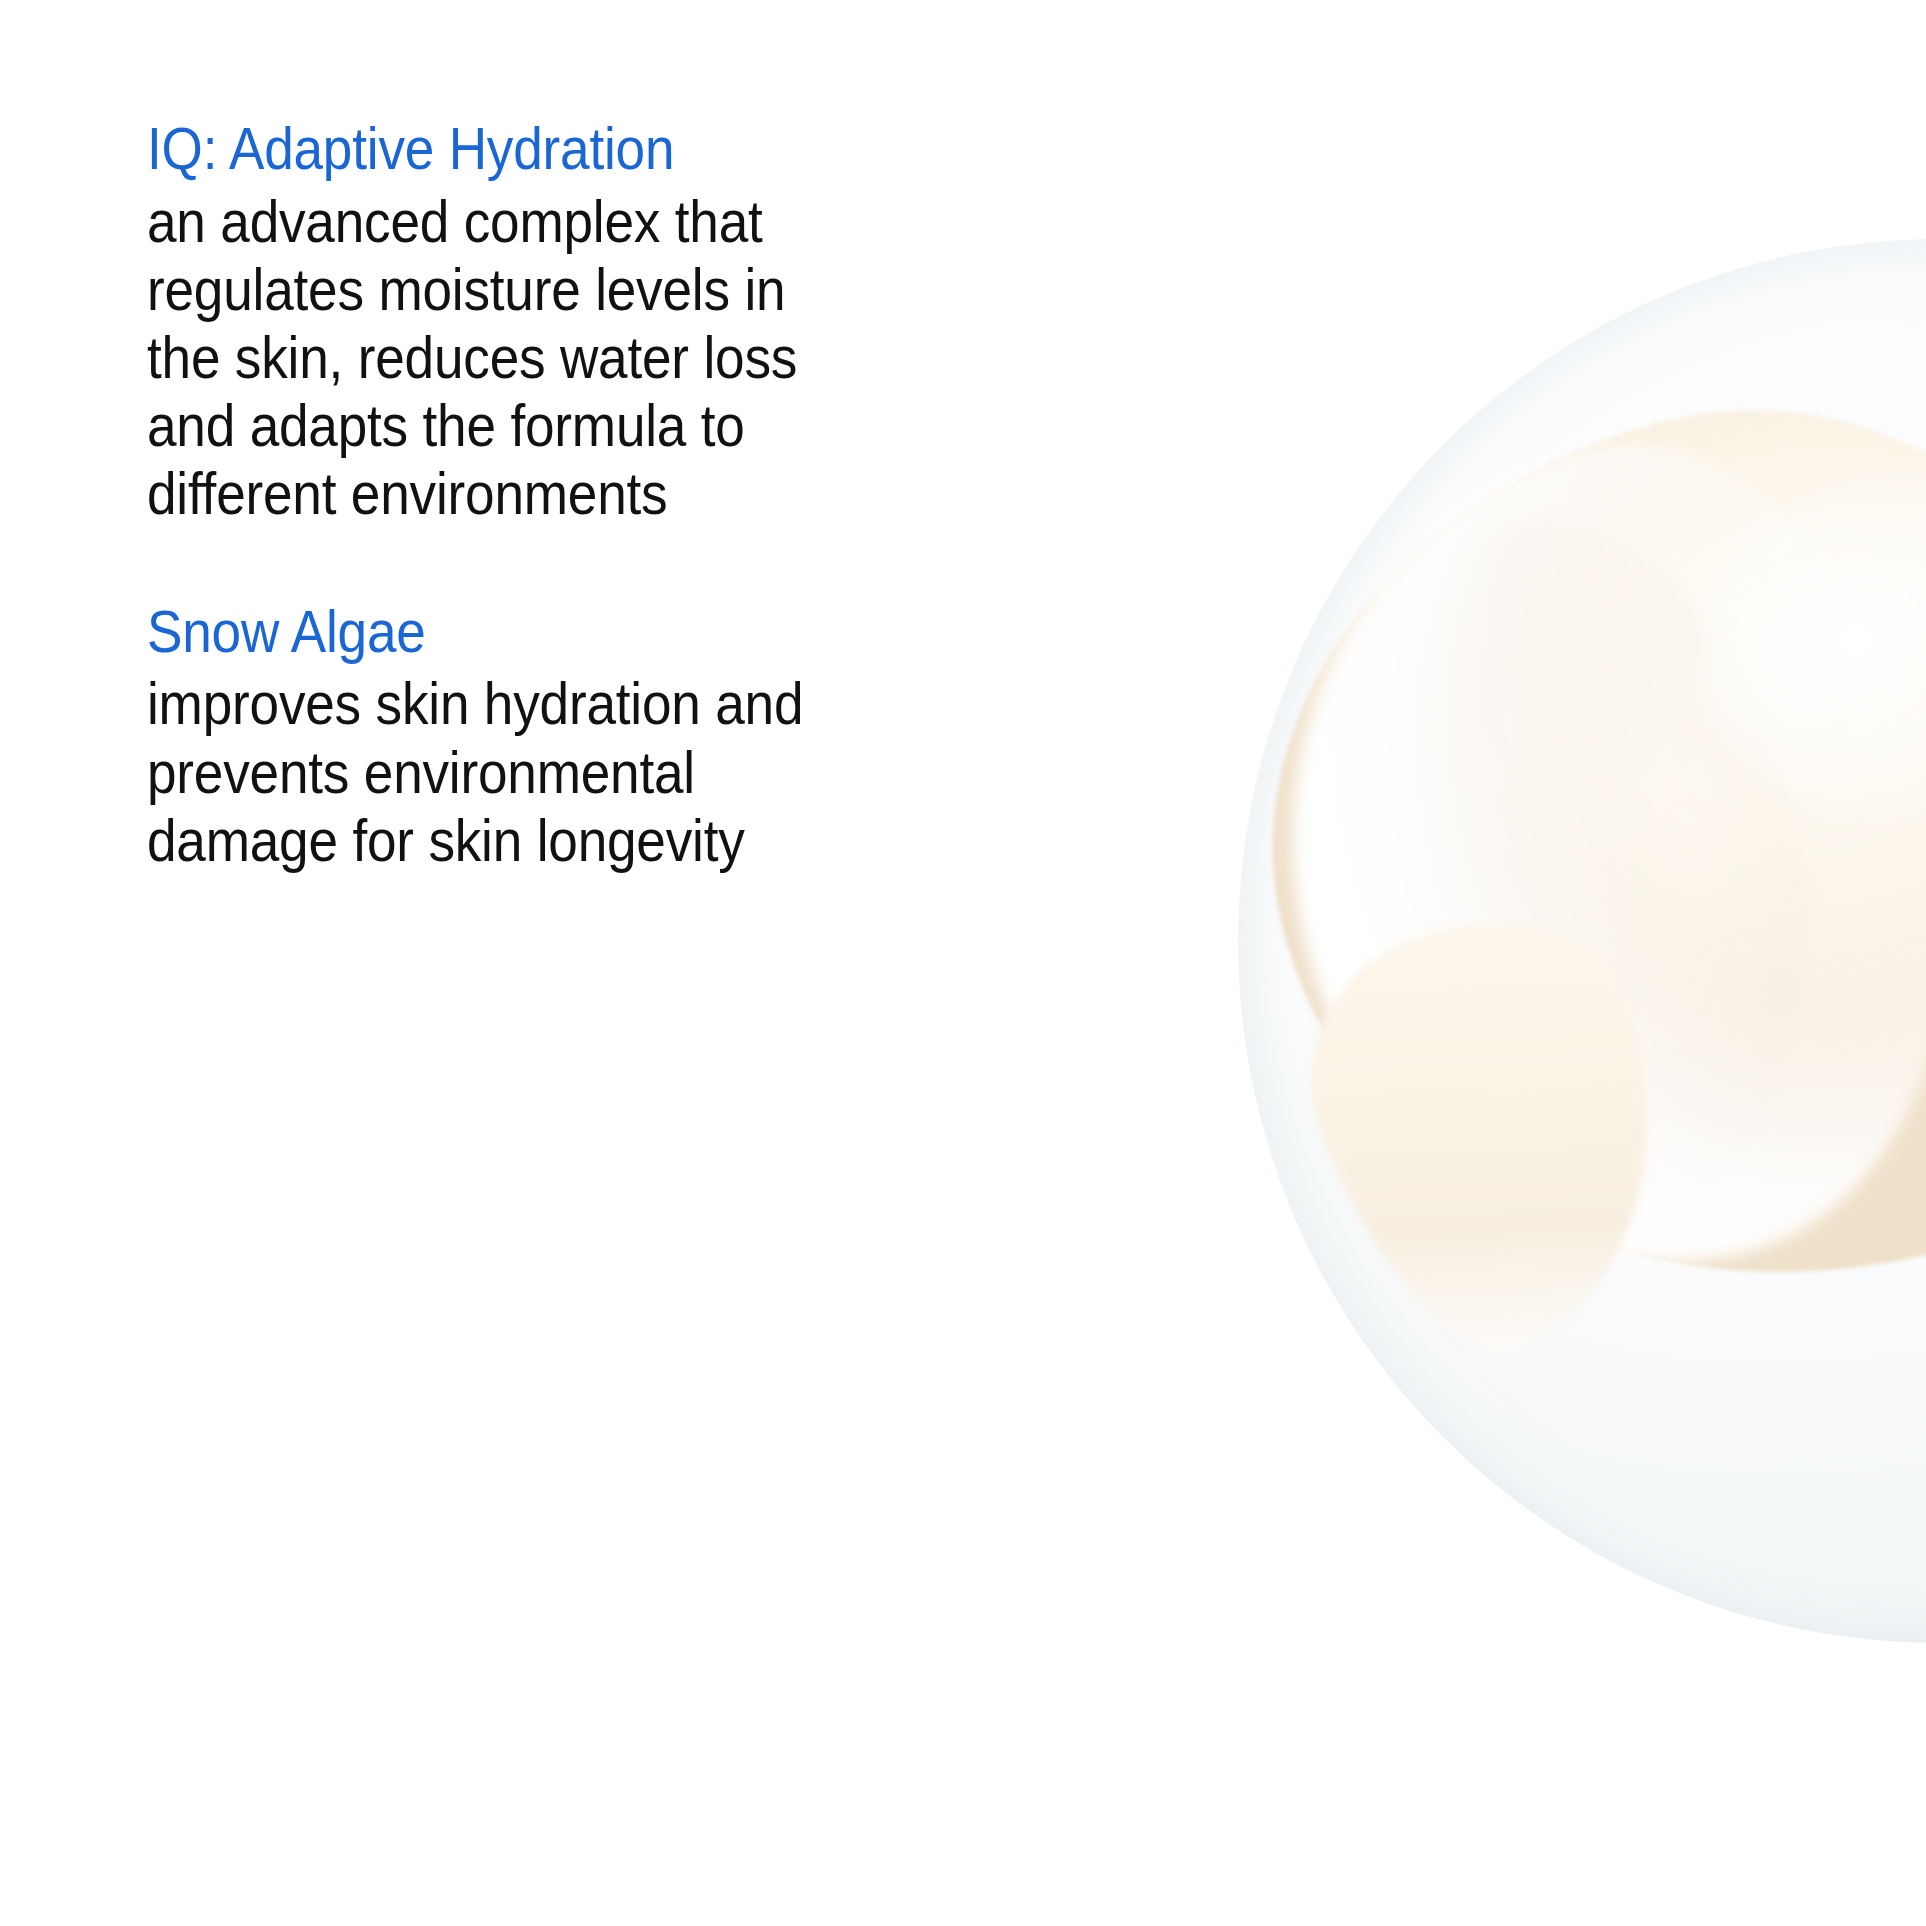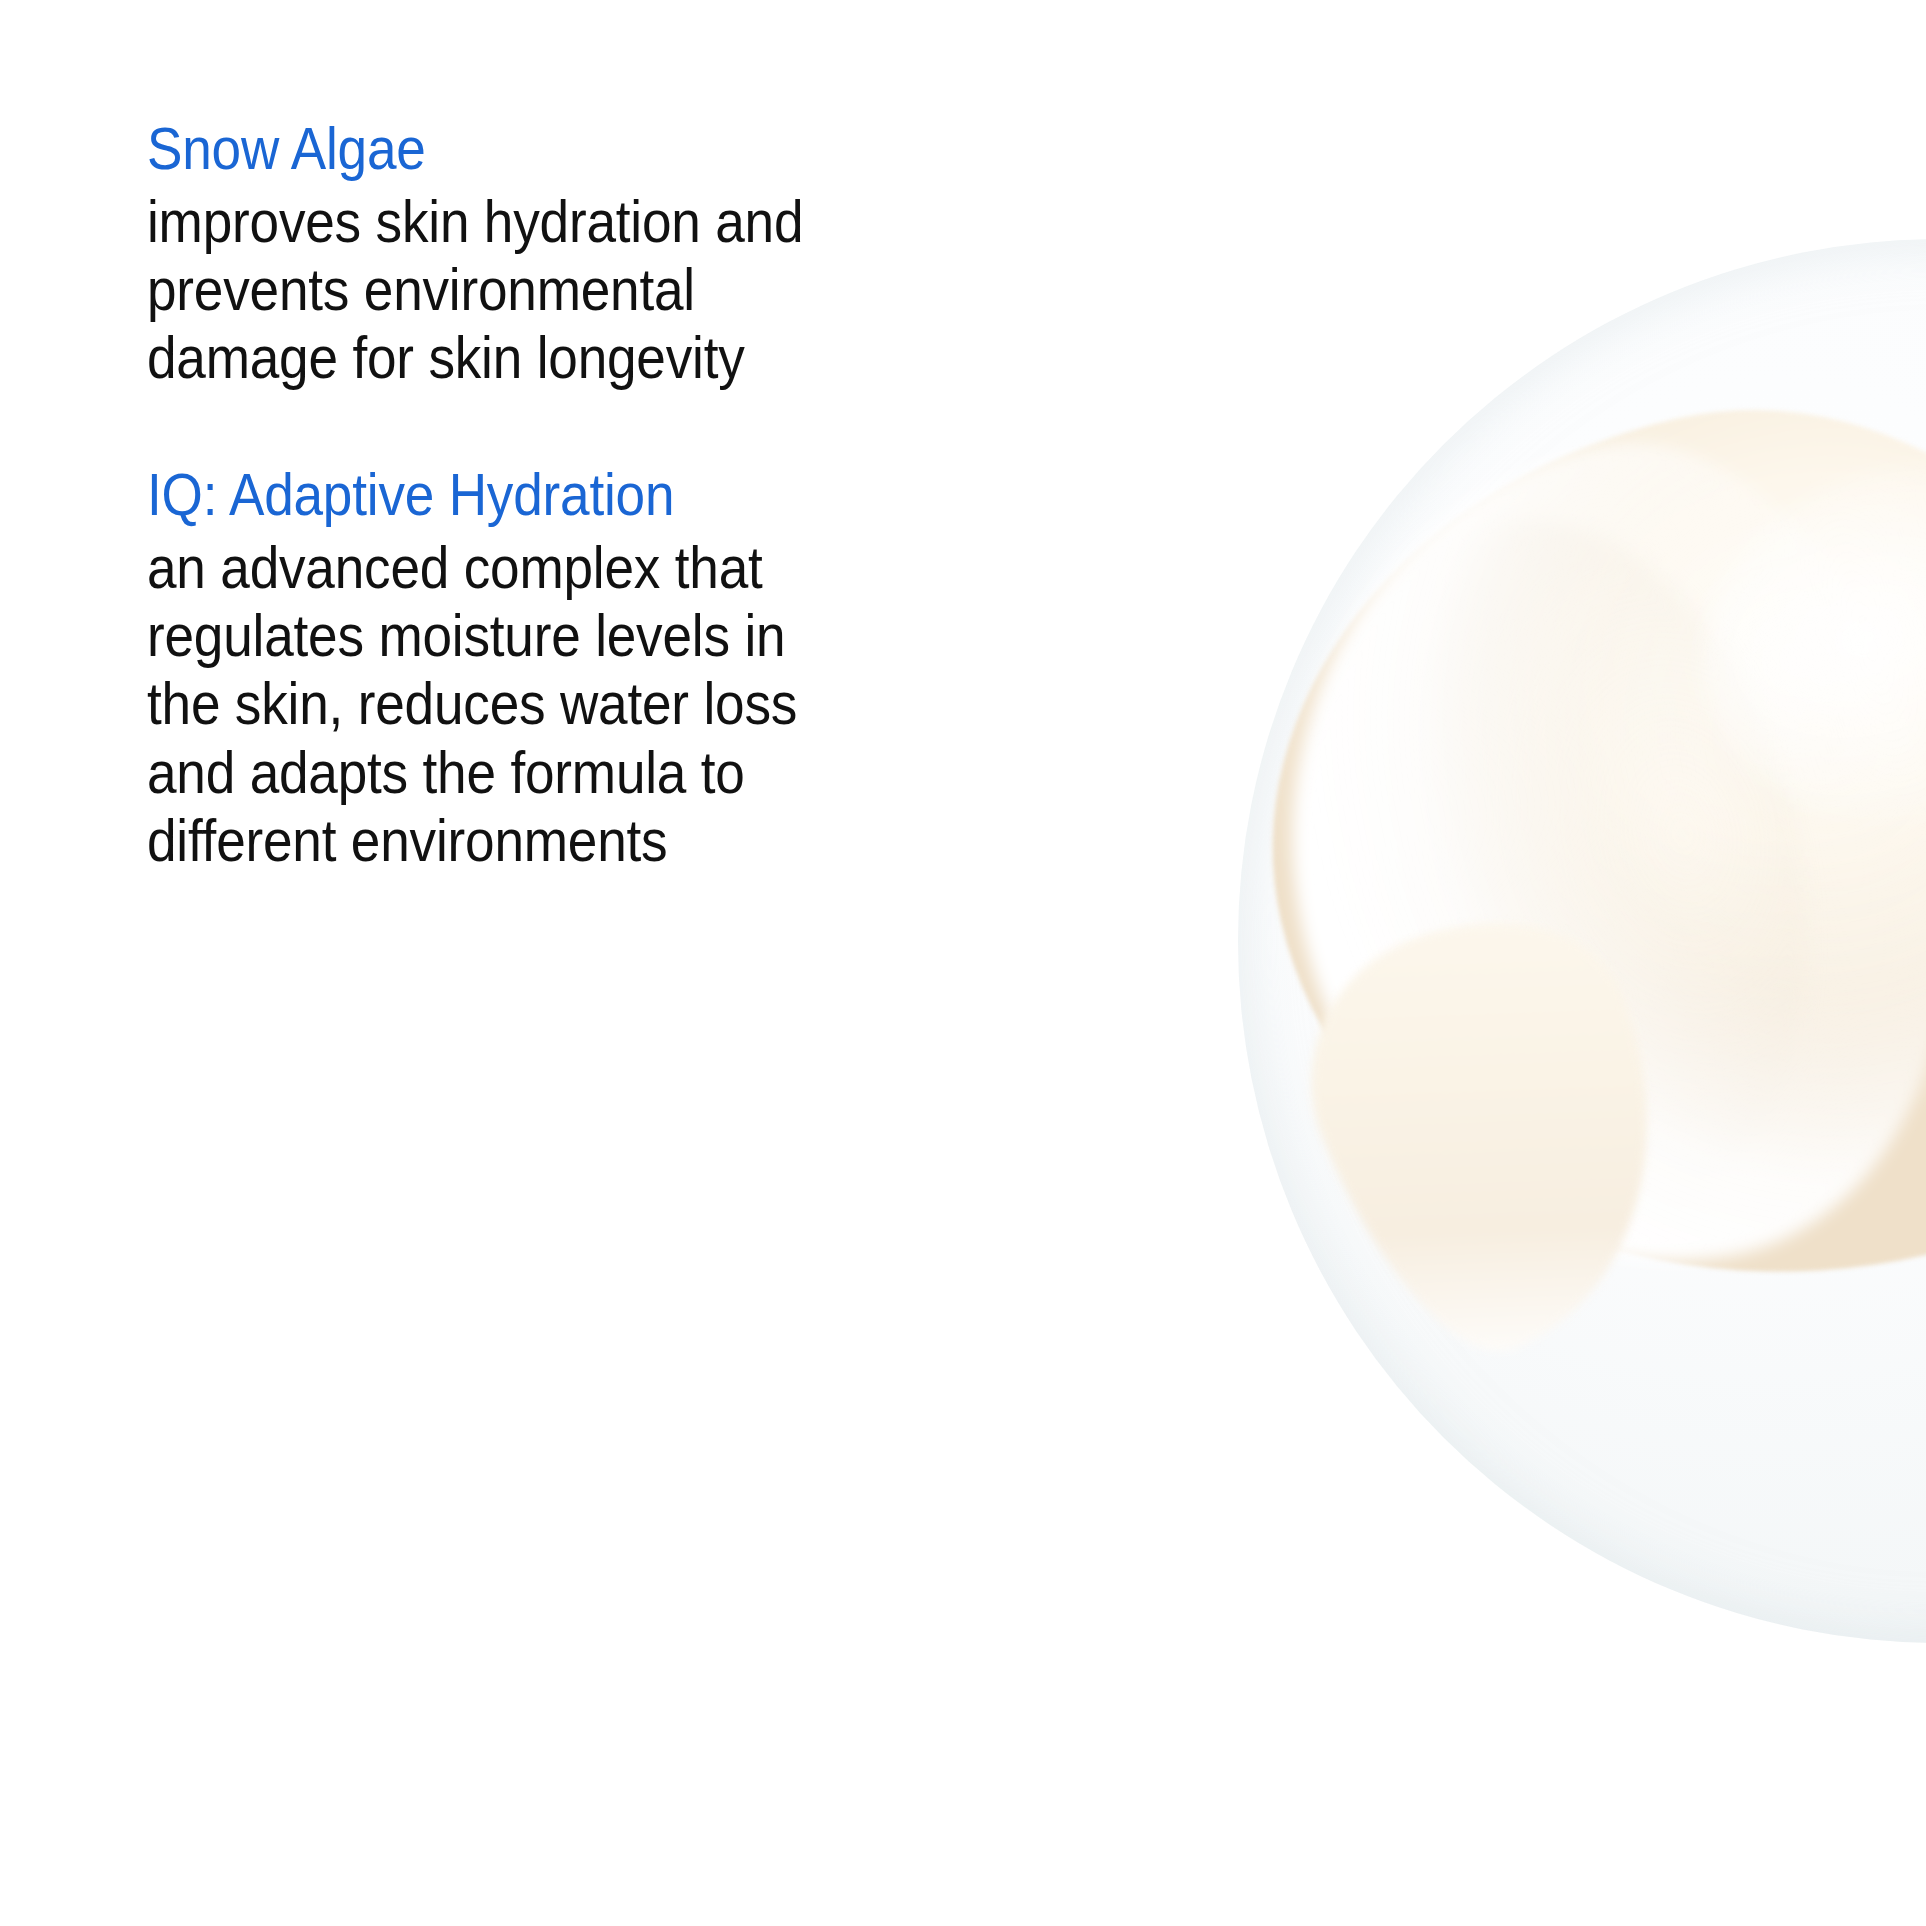--- a/index.html
+++ b/index.html
@@ -207,30 +207,30 @@
     <div class="cream-body"></div>
     <div class="cream-edge-shadow"></div>
     <div class="cream-crescent"></div>
     <div class="cream-tail"></div>
     <div class="cream-gloss"></div>
   </div>
 
   <div id="copy-column">
 
     <div class="ingredient-block">
-      <h2 class="ingredient-name" style="color: rgb(26, 102, 212);">Snow Algae</h2>
-      <p class="ingredient-desc" style="color: rgb(17, 17, 17);">improves skin hydration and
-prevents environmental
-damage for skin longevity</p>
-    </div>
-
-    <div class="ingredient-block">
       <h2 class="ingredient-name" style="color: rgb(26, 102, 212);">IQ: Adaptive Hydration</h2>
       <p class="ingredient-desc" style="color: rgb(17, 17, 17);">an advanced complex that
 regulates moisture levels in
 the skin, reduces water loss
 and adapts the formula to
 different environments</p>
     </div>
 
+    <div class="ingredient-block">
+      <h2 class="ingredient-name" style="color: rgb(26, 102, 212);">Snow Algae</h2>
+      <p class="ingredient-desc" style="color: rgb(17, 17, 17);">improves skin hydration and
+prevents environmental
+damage for skin longevity</p>
+    </div>
+
   </div>
 </div>
 
 
 </body></html>

